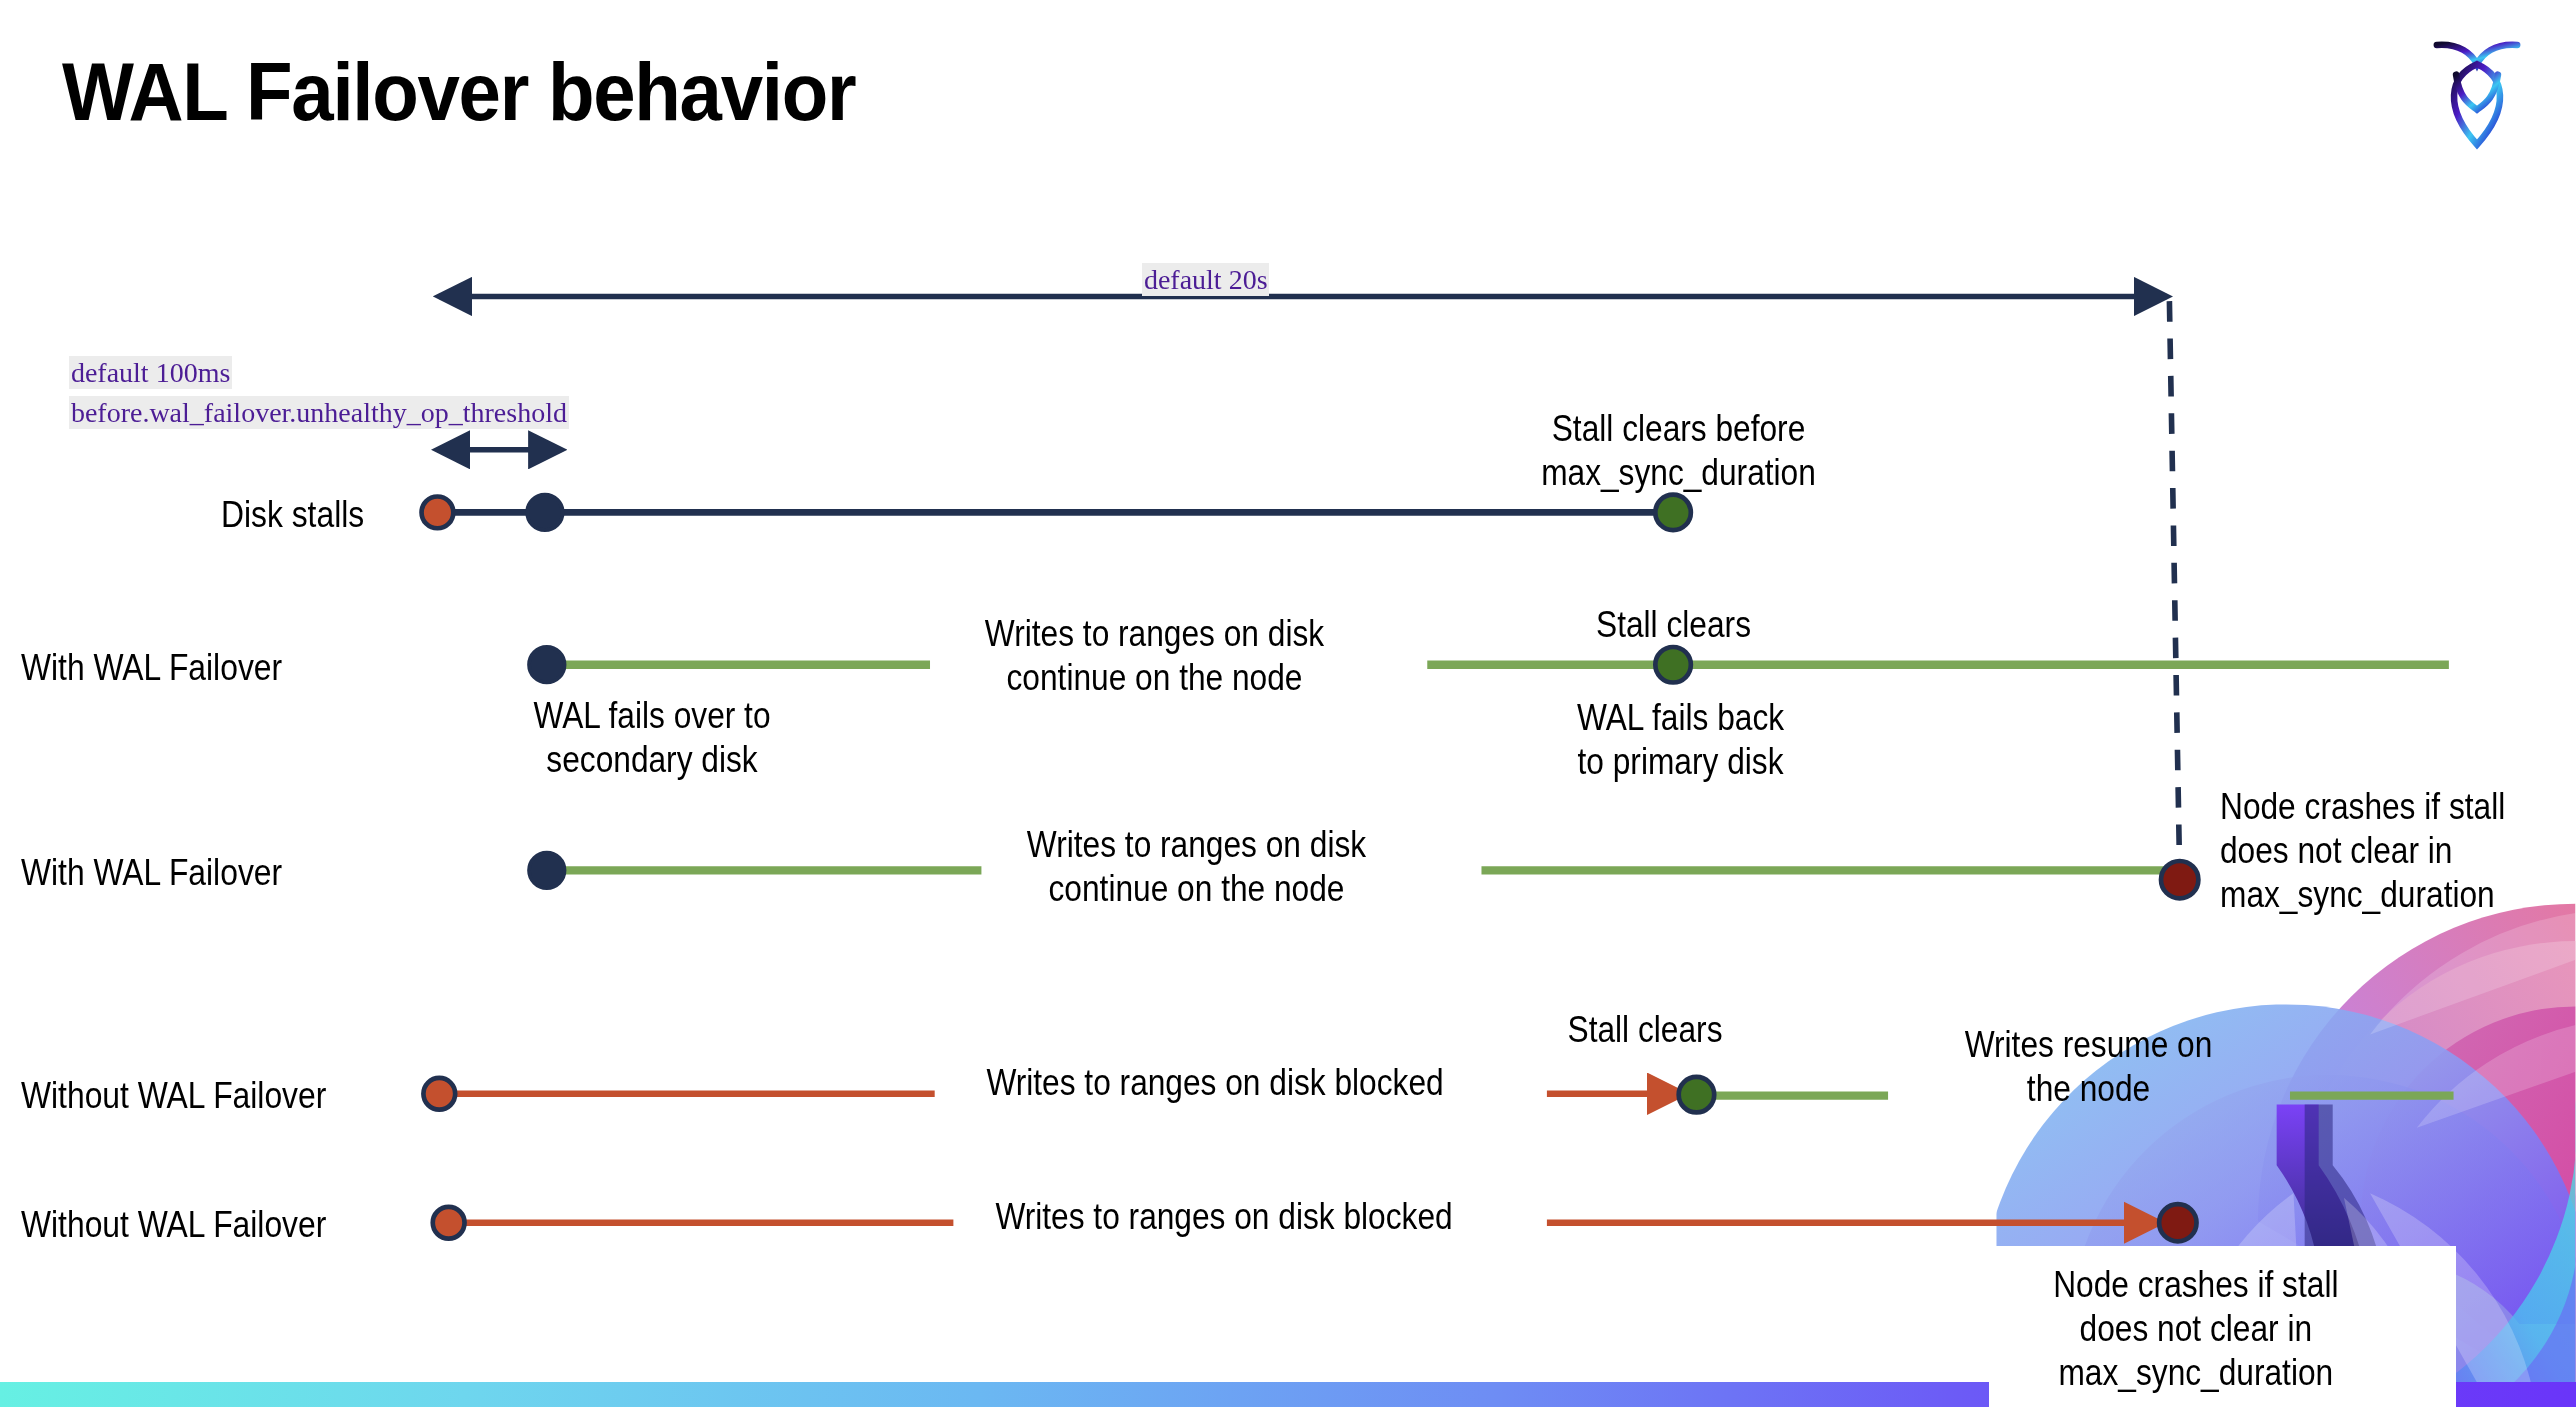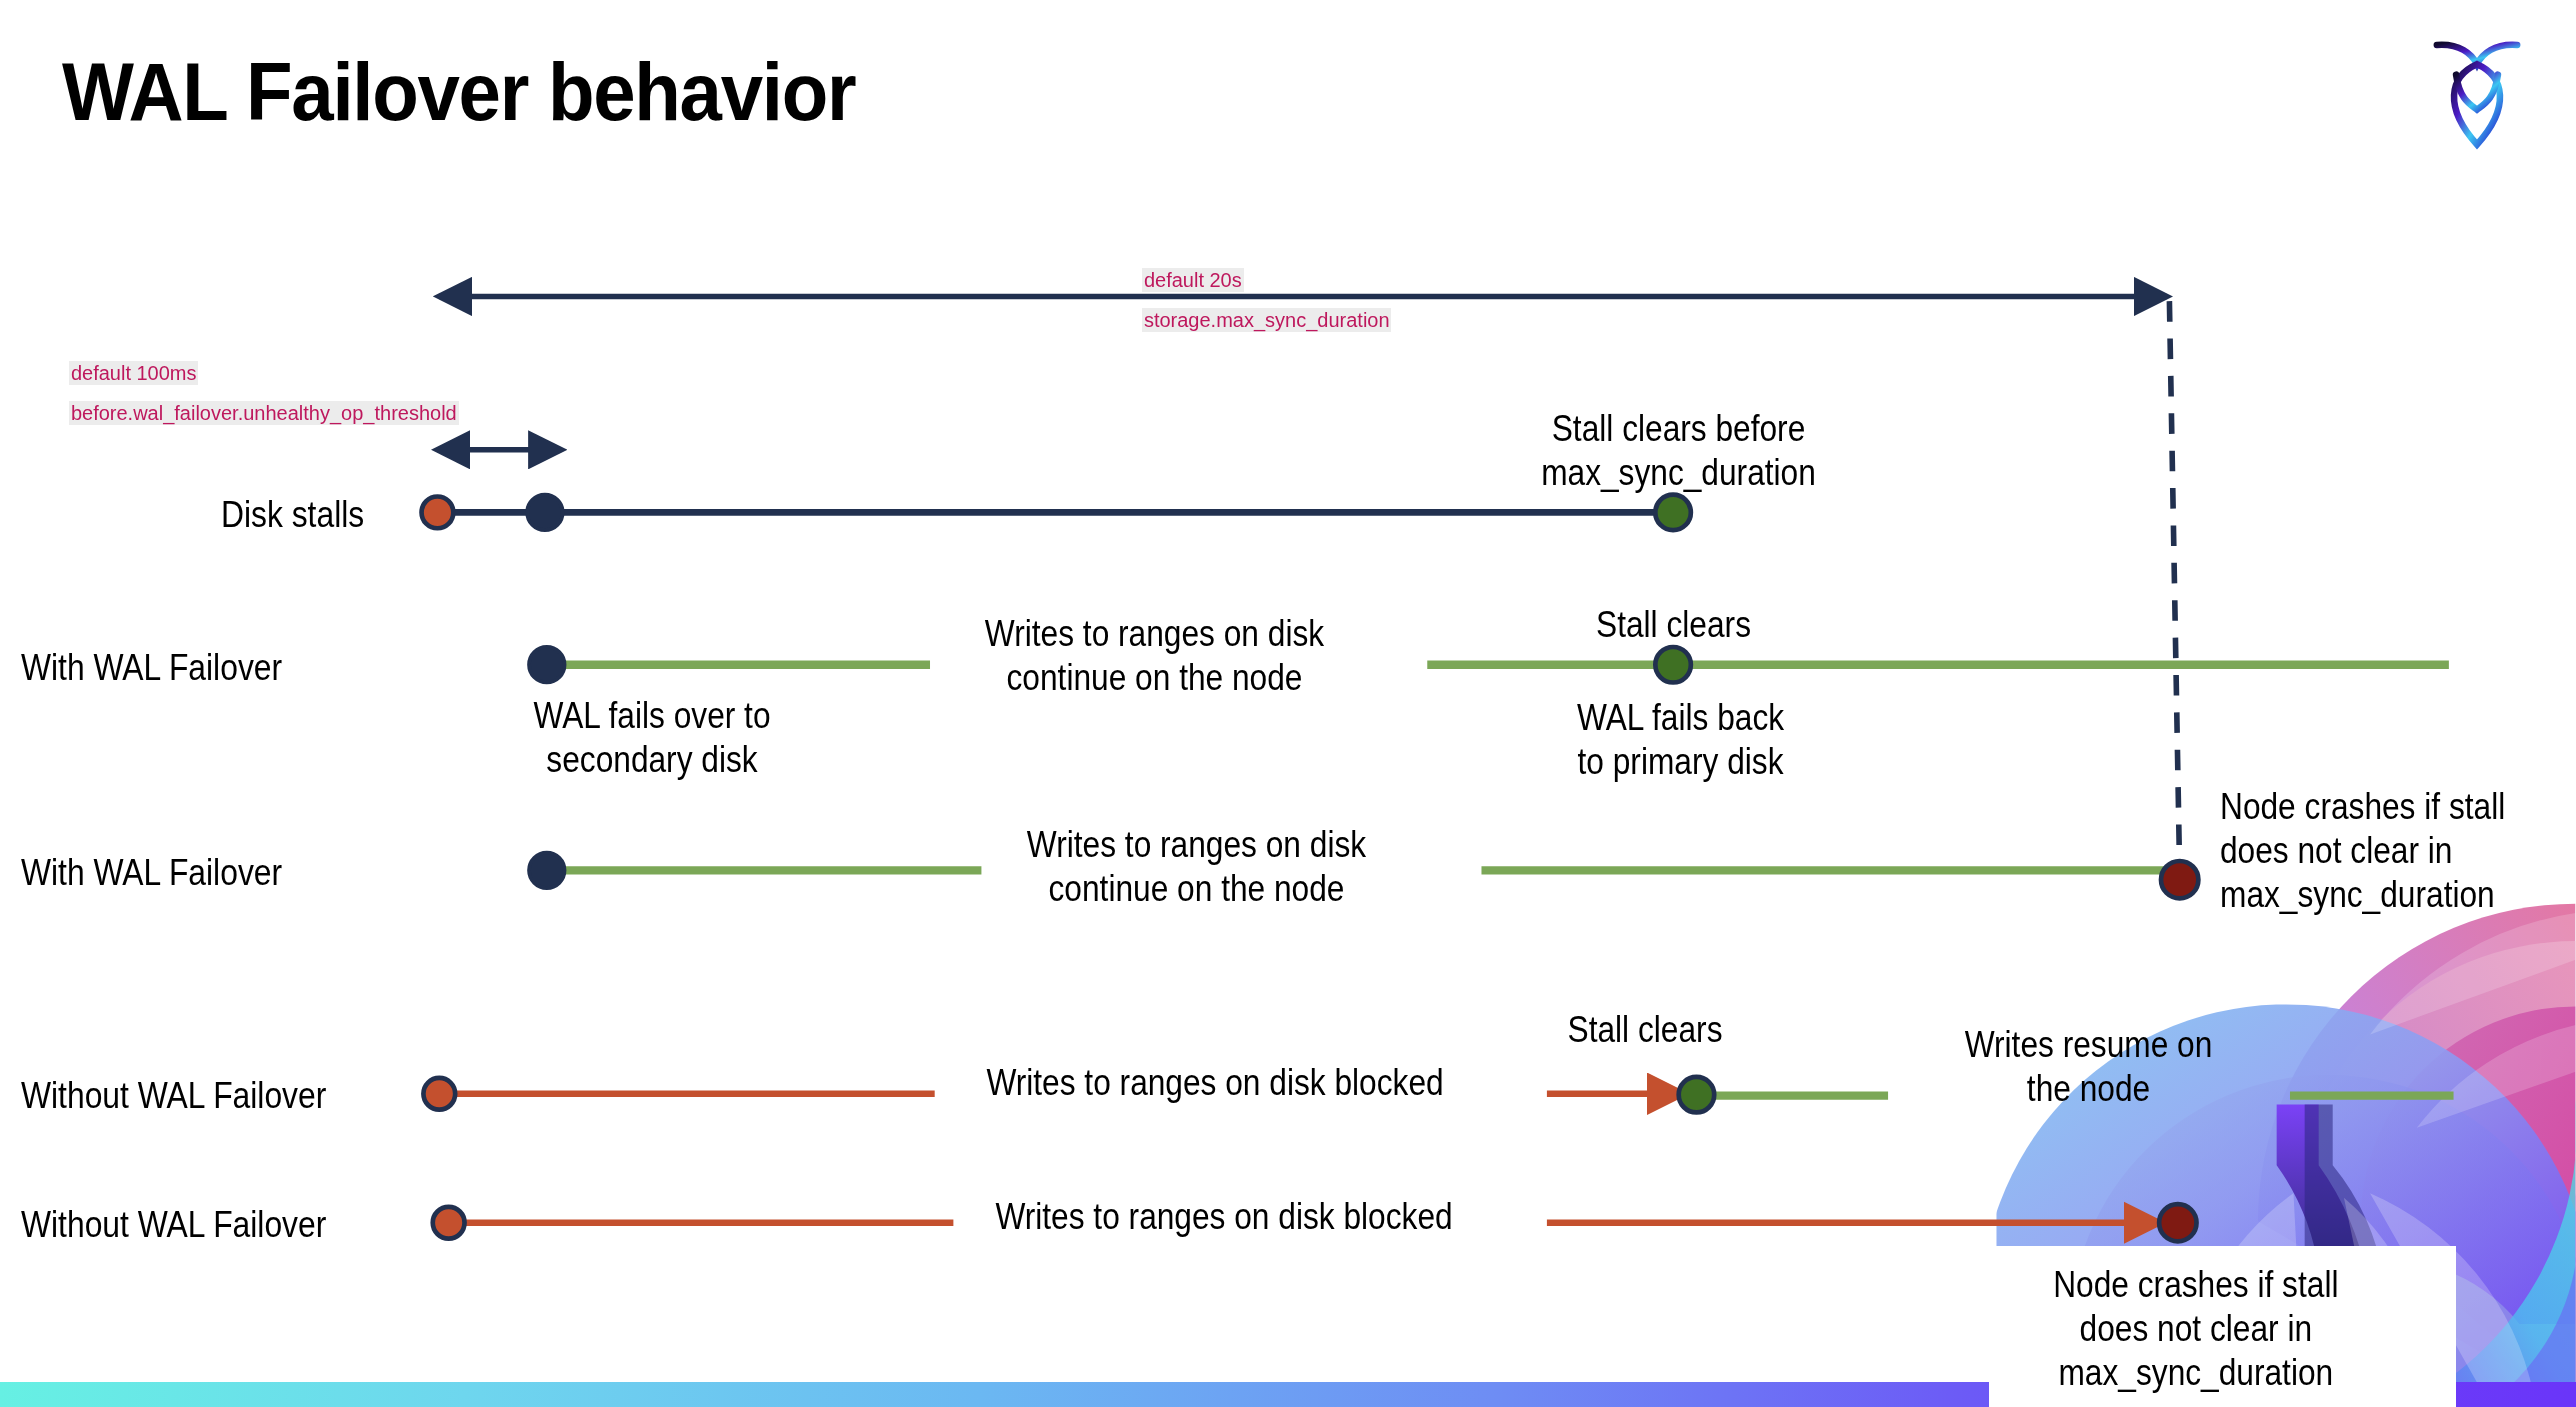--- a/index.html
+++ b/index.html
@@ -64,24 +64,24 @@
   #vector {
     position: absolute;
     left: 0; top: 0;
     width: 2576px; height: 1408px;
     pointer-events: none;
   }
 
   
   .mono {
     position: absolute;
-    font-family: Liberation Sans, sans-serif;
-    font-size: 20px;
+    font-family: Liberation Serif, serif;
+    font-size: 28px;
     line-height: 40px;
-    color: #be185d;
+    color: #4c1d95;
     white-space: nowrap;
   }
   .mono span { background: #ECECEC; padding: 0.9px 1.9px; }
 
   .rowlabel {
     position: absolute;
     font-size: 37px;
     color: #000;
     white-space: nowrap;
     transform: scaleX(0.86);
@@ -244,21 +244,20 @@
     <g fill="none" stroke="url(#lg)" stroke-width="7.5" stroke-linecap="round">
       <path d="M14,24 C40,22 54,34 60,46 C66,34 80,22 106,24"></path>
       <path d="M60,46 C28,60 22,96 60,138 C98,96 92,60 60,46 Z"></path>
       <path d="M36,58 C40,86 52,92 60,98 C68,92 80,86 84,58"></path>
       <path d="M60,98 L60,138"></path>
     </g>
   </svg>
 
   <div class="mono" style="left:1142px; top:260px;">
     <div><span>default 20s</span></div>
-    <div><span>storage.max_sync_duration</span></div>
   </div>
 
   <div class="mono" style="left:37px; top:353px;padding-left:32px;">
     <div><span>default 100ms</span></div>
     <div><span>before.wal_failover.unhealthy_op_threshold</span></div>
   </div>
 
   <div class="rowlabel" style="left:221px; top:494px;">Disk stalls</div>
 
   <div class="rowlabel" style="left:20.6px; top:647px;">With WAL Failover</div>

